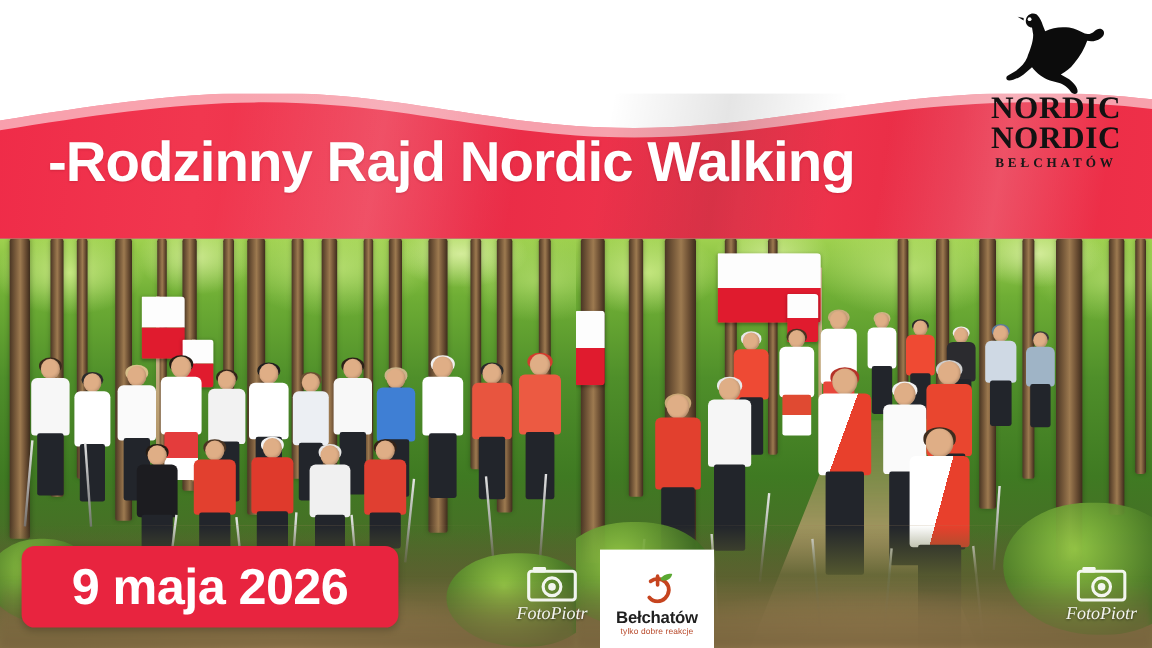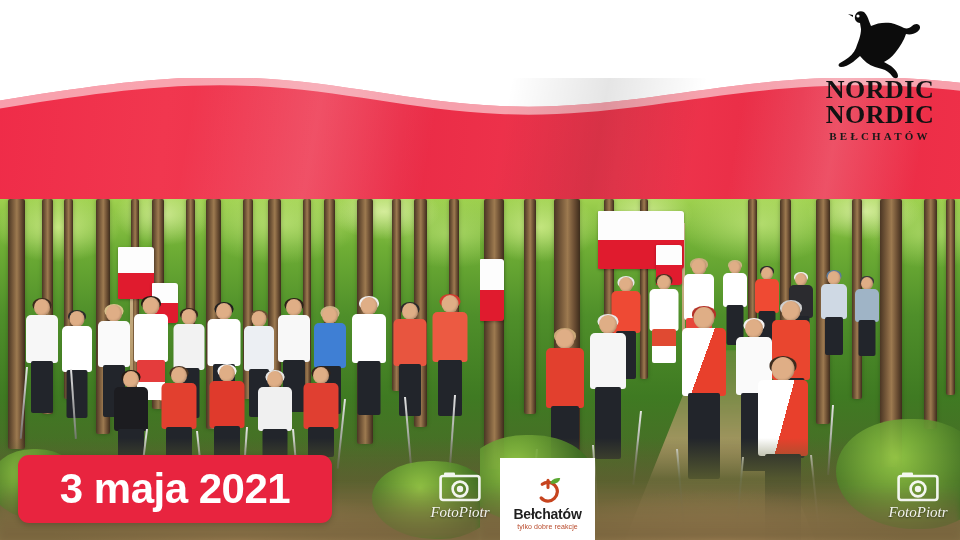--- a/index.html
+++ b/index.html
@@ -208,20 +208,21 @@
 
     <div class="flag-wave">
       <svg viewBox="0 0 980 70" preserveAspectRatio="none" aria-hidden="true">
         <path d="M0,44 C90,30 170,16 262,20 C352,24 420,44 510,48 C600,52 672,36 760,26 C846,16 918,18 980,26 L980,0 L0,0 Z" fill="#ffffff"></path>
         <path d="M0,44 C90,30 170,16 262,20 C352,24 420,44 510,48 C600,52 672,36 760,26 C846,16 918,18 980,26 L980,34 C918,26 846,24 760,34 C672,44 600,60 510,56 C420,52 352,32 262,28 C170,24 90,38 0,52 Z" fill="rgba(255,255,255,0.55)"></path>
       </svg>
     </div>
 
     <div class="flag-sheen"></div>
 
+    <div class="title-line2">-Rodzinny Rajd Nordic Walking</div>
 
     <div class="nw-logo">
       <svg class="nw-bird" viewBox="0 0 92 78" aria-hidden="true">
         <path fill="#0c0c0c" d="M30,8 C26,6 22,8 21,12 C20,16 23,19 26,19 L27,25 C27,32 24,38 22,44 C20,49 16,53 11,56 L6,59 C4,60 4,63 7,63 C10,63 15,61 19,58 L26,52 C30,57 35,61 41,63 L48,65 C52,66 56,69 58,72 C60,75 64,75 64,72 C64,69 61,65 57,62 L50,58 C54,56 58,53 61,49 C66,43 70,36 72,30 C76,31 80,30 83,28 C86,26 87,23 85,21 C83,19 80,20 78,22 C76,24 73,25 70,24 C66,22 62,20 57,19 C50,18 43,19 37,22 L35,17 C34,14 33,11 30,8 Z"></path>
         <circle cx="24" cy="12" r="1.6" fill="#ffffff"></circle>
         <path fill="#0c0c0c" d="M19,11 L14,10 L19,13 Z"></path>
       </svg>
       <div class="nw-word1">NORDIC</div>
       <div class="nw-word2">NORDIC</div>
       <div class="nw-city">BEŁCHATÓW</div>
@@ -521,21 +522,21 @@
       </div>
 
       <div class="ground"></div>
       <div class="shrub" style="left:-16px;top:236px;width:130px;height:88px;"></div>
       <div class="shrub" style="left:356px;top:220px;width:150px;height:110px;"></div>
       <div class="blurfront"></div>
     </div>
   </div>
 
   <div class="date-badge">
-    <span>3 maja 2021</span>
+    <span>9 maja 2026</span>
   </div>
 
   <div class="city-logo">
     <svg class="city-mark" viewBox="0 0 32 32" aria-hidden="true">
       <path d="M6,20 a10,10 0 0 1 20,0 a10,11 0 0 1 -10,10 a10,11 0 0 1 -10,-10 Z" fill="none" stroke="#c6441f" stroke-width="3.4" stroke-dasharray="46 100" stroke-dashoffset="-9" stroke-linecap="round"></path>
       <rect x="14.4" y="6" width="3.2" height="11" rx="1.6" fill="#c6441f"></rect>
       <path d="M18.5,9.5 C22,5.5 27,5 29,5.6 C28.4,9.2 25,12.2 19.4,11.4 Z" fill="#5aa832"></path>
     </svg>
     <div class="city-name">Bełchatów</div>
     <div class="city-tag">tylko dobre reakcje</div>

